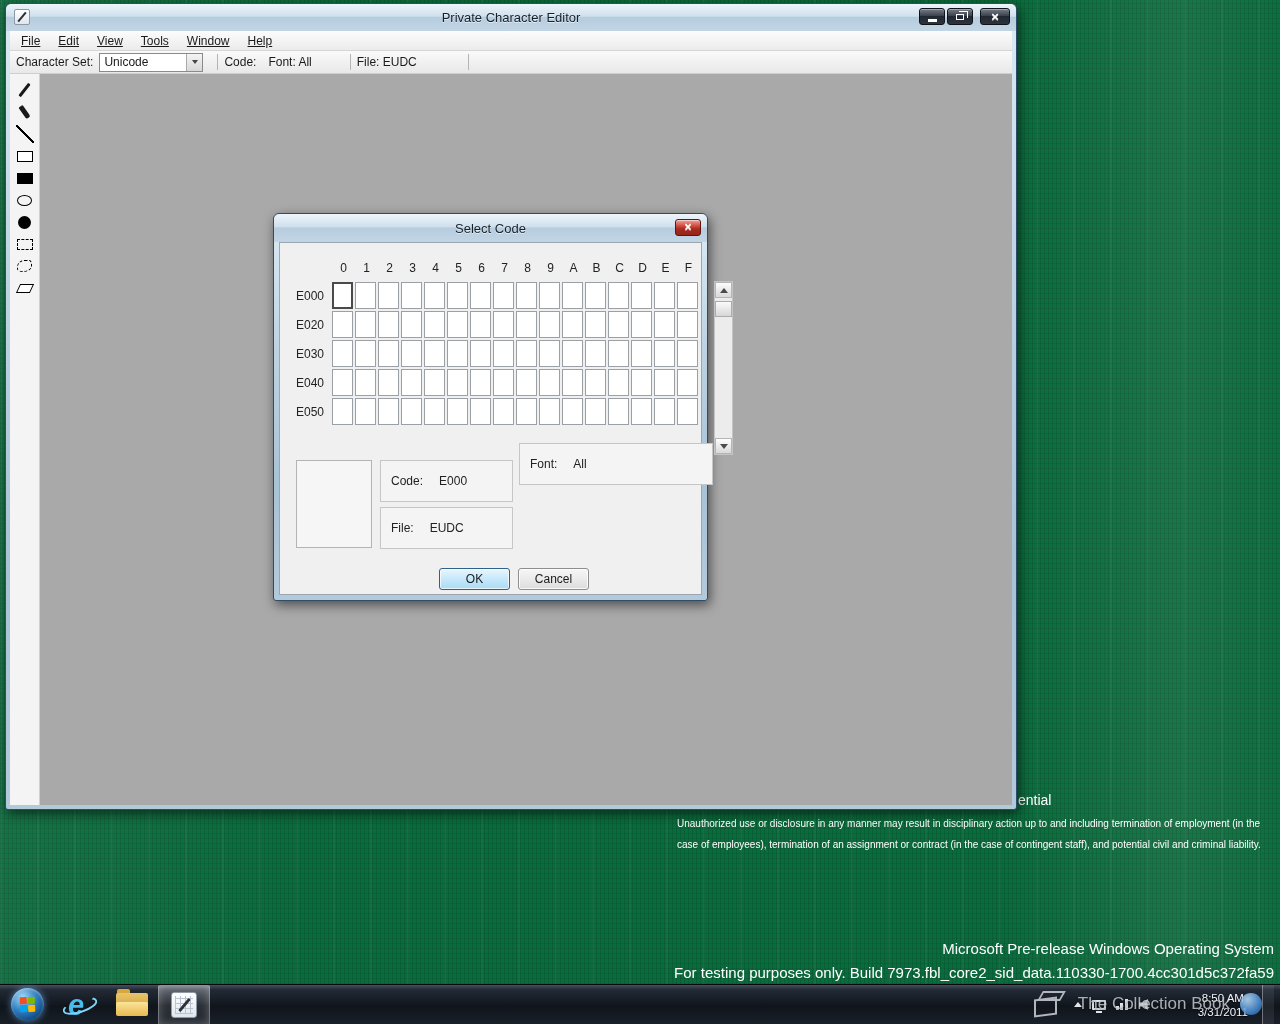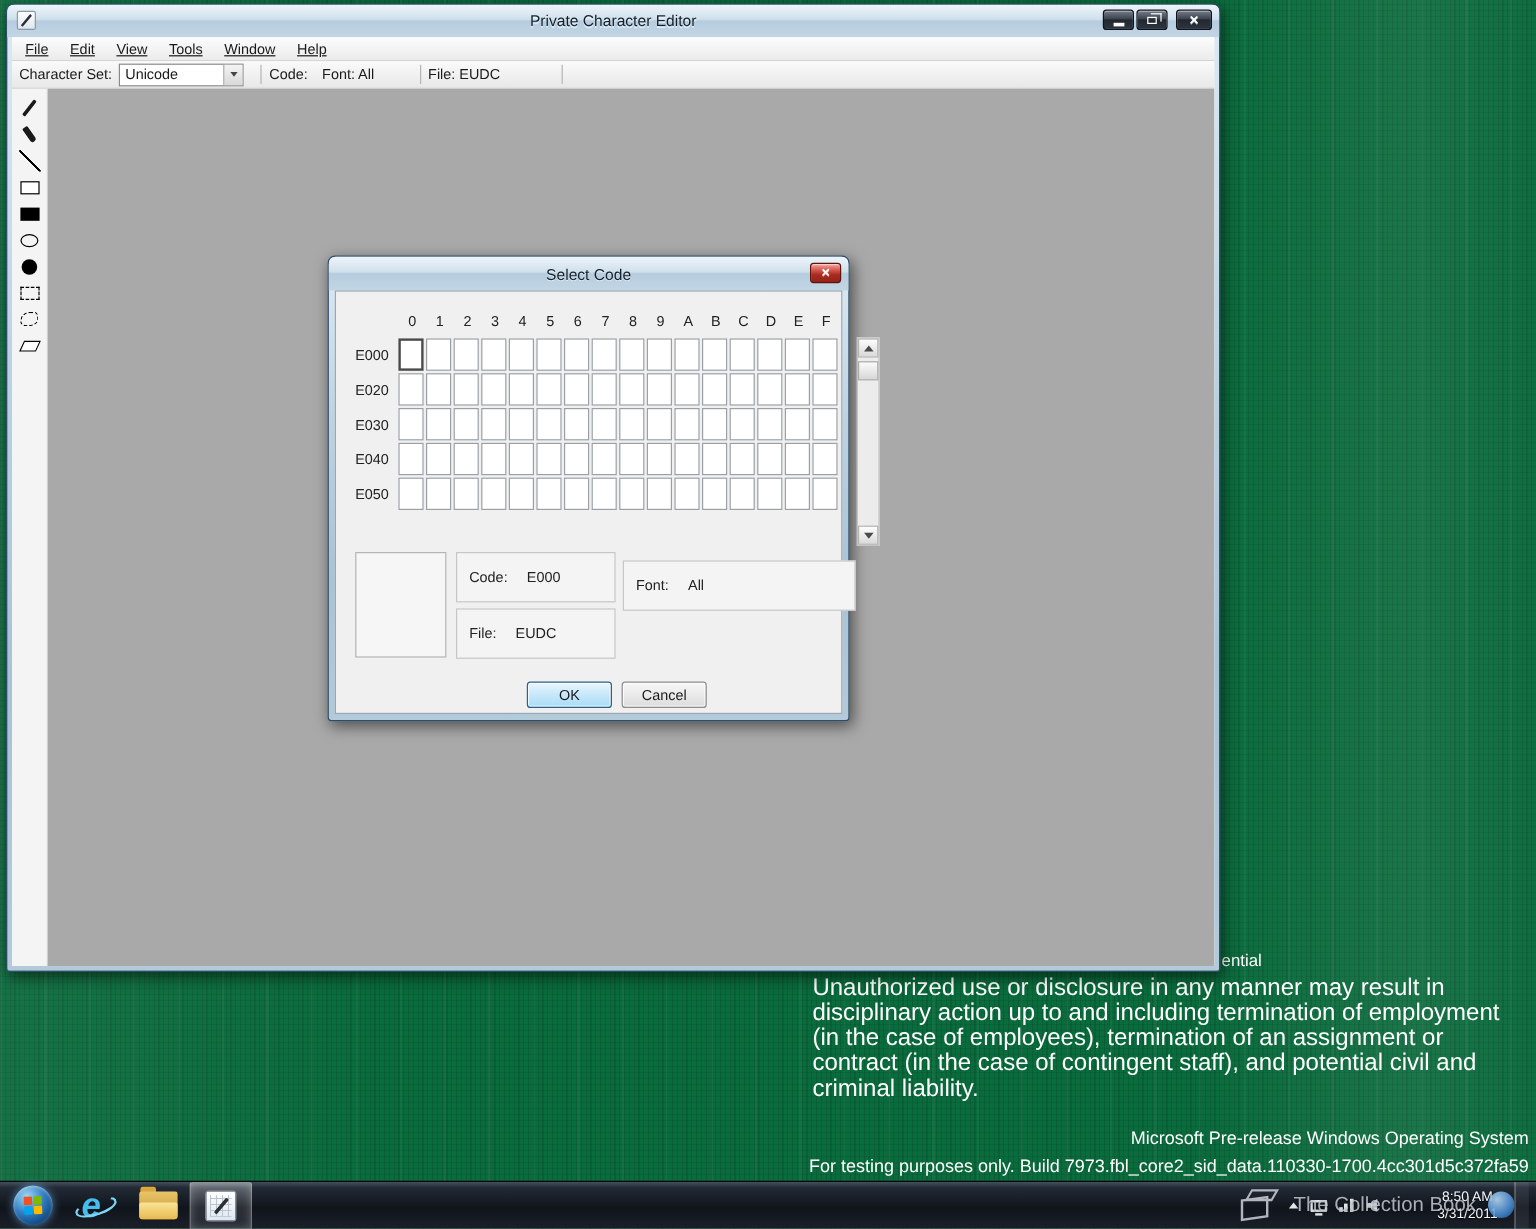--- a/index.html
+++ b/index.html
@@ -11,21 +11,21 @@
     position:relative; width:1280px; height:1024px;
     background-color:#0a6b3c;
     background-image:
       linear-gradient(90deg, rgba(255,255,255,0.05), rgba(255,255,255,0) 25%, rgba(255,255,255,0) 78%, rgba(255,255,255,0.07) 92%, rgba(255,255,255,0.02)),
       repeating-linear-gradient(90deg, rgba(0,0,0,0.10) 0 1px, transparent 1px 4px),
       repeating-linear-gradient(0deg, rgba(0,0,0,0.07) 0 1px, transparent 1px 5px),
       repeating-linear-gradient(90deg, rgba(255,255,255,0.045) 0 2px, transparent 2px 37px);
   }
   .wm { position:absolute; color:#ffffff; z-index:1; }
   .wm-confidential { left:1018px; top:792px; font-size:14px; font-weight:normal; }
-  .wm-disclaimer { left:677px; top:813px; width:600px; font-size:20px; line-height:21px; }
+  .wm-disclaimer { left:677px; top:813px; width:600px; font-size:10px; line-height:21px; }
   .wm-prerelease { right:6px; top:940px; font-size:15px; text-align:right; }
   .wm-build { right:6px; top:964px; font-size:15px; text-align:right; }
 
   
   .window {
     position:absolute;
     background:linear-gradient(#dcebf5,#bdd3e3 35%,#a8c2d6 70%,#b3cadb);
     border:1px solid #2f4d68;
     border-radius:6px 6px 3px 3px;
     box-shadow:2px 4px 12px rgba(0,0,0,0.55);
@@ -139,21 +139,21 @@
   .tri-up { width:0; height:0; border-left:4px solid transparent; border-right:4px solid transparent; border-bottom:5px solid #4a4a4a; }
   .tri-down { width:0; height:0; border-left:4px solid transparent; border-right:4px solid transparent; border-top:5px solid #4a4a4a; }
 
   .preview-box { position:absolute; left:16px; top:217px; width:76px; height:88px; border:1px solid #b4b4b4; background:#f6f6f6; }
   .field {
     position:absolute; border:1px solid #c6c6c6; background:#f4f4f4;
     font-size:12px; color:#222; display:flex; align-items:center; padding-left:10px;
   }
   .field .flabel { margin-right:16px; }
   .field-code { left:100px; top:217px; width:133px; height:42px; }
-  .field-font { left:239px; top:224px; width:194px; height:42px; }
+  .field-font { left:239px; top:200px; width:194px; height:42px; }
   .field-file { left:100px; top:264px; width:133px; height:42px; }
   .dlg-btn {
     position:absolute; width:71px; height:22px; font-size:12px; color:#1a1a1a;
     display:flex; align-items:center; justify-content:center; border-radius:3px; cursor:default;
   }
   .btn-ok {
     left:159px; top:325px; border:1px solid #2c628b;
     background:linear-gradient(#eaf6fd,#c9e9fb 45%,#a9dcf5);
     box-shadow:inset 0 0 0 1px rgba(255,255,255,0.7);
   }

